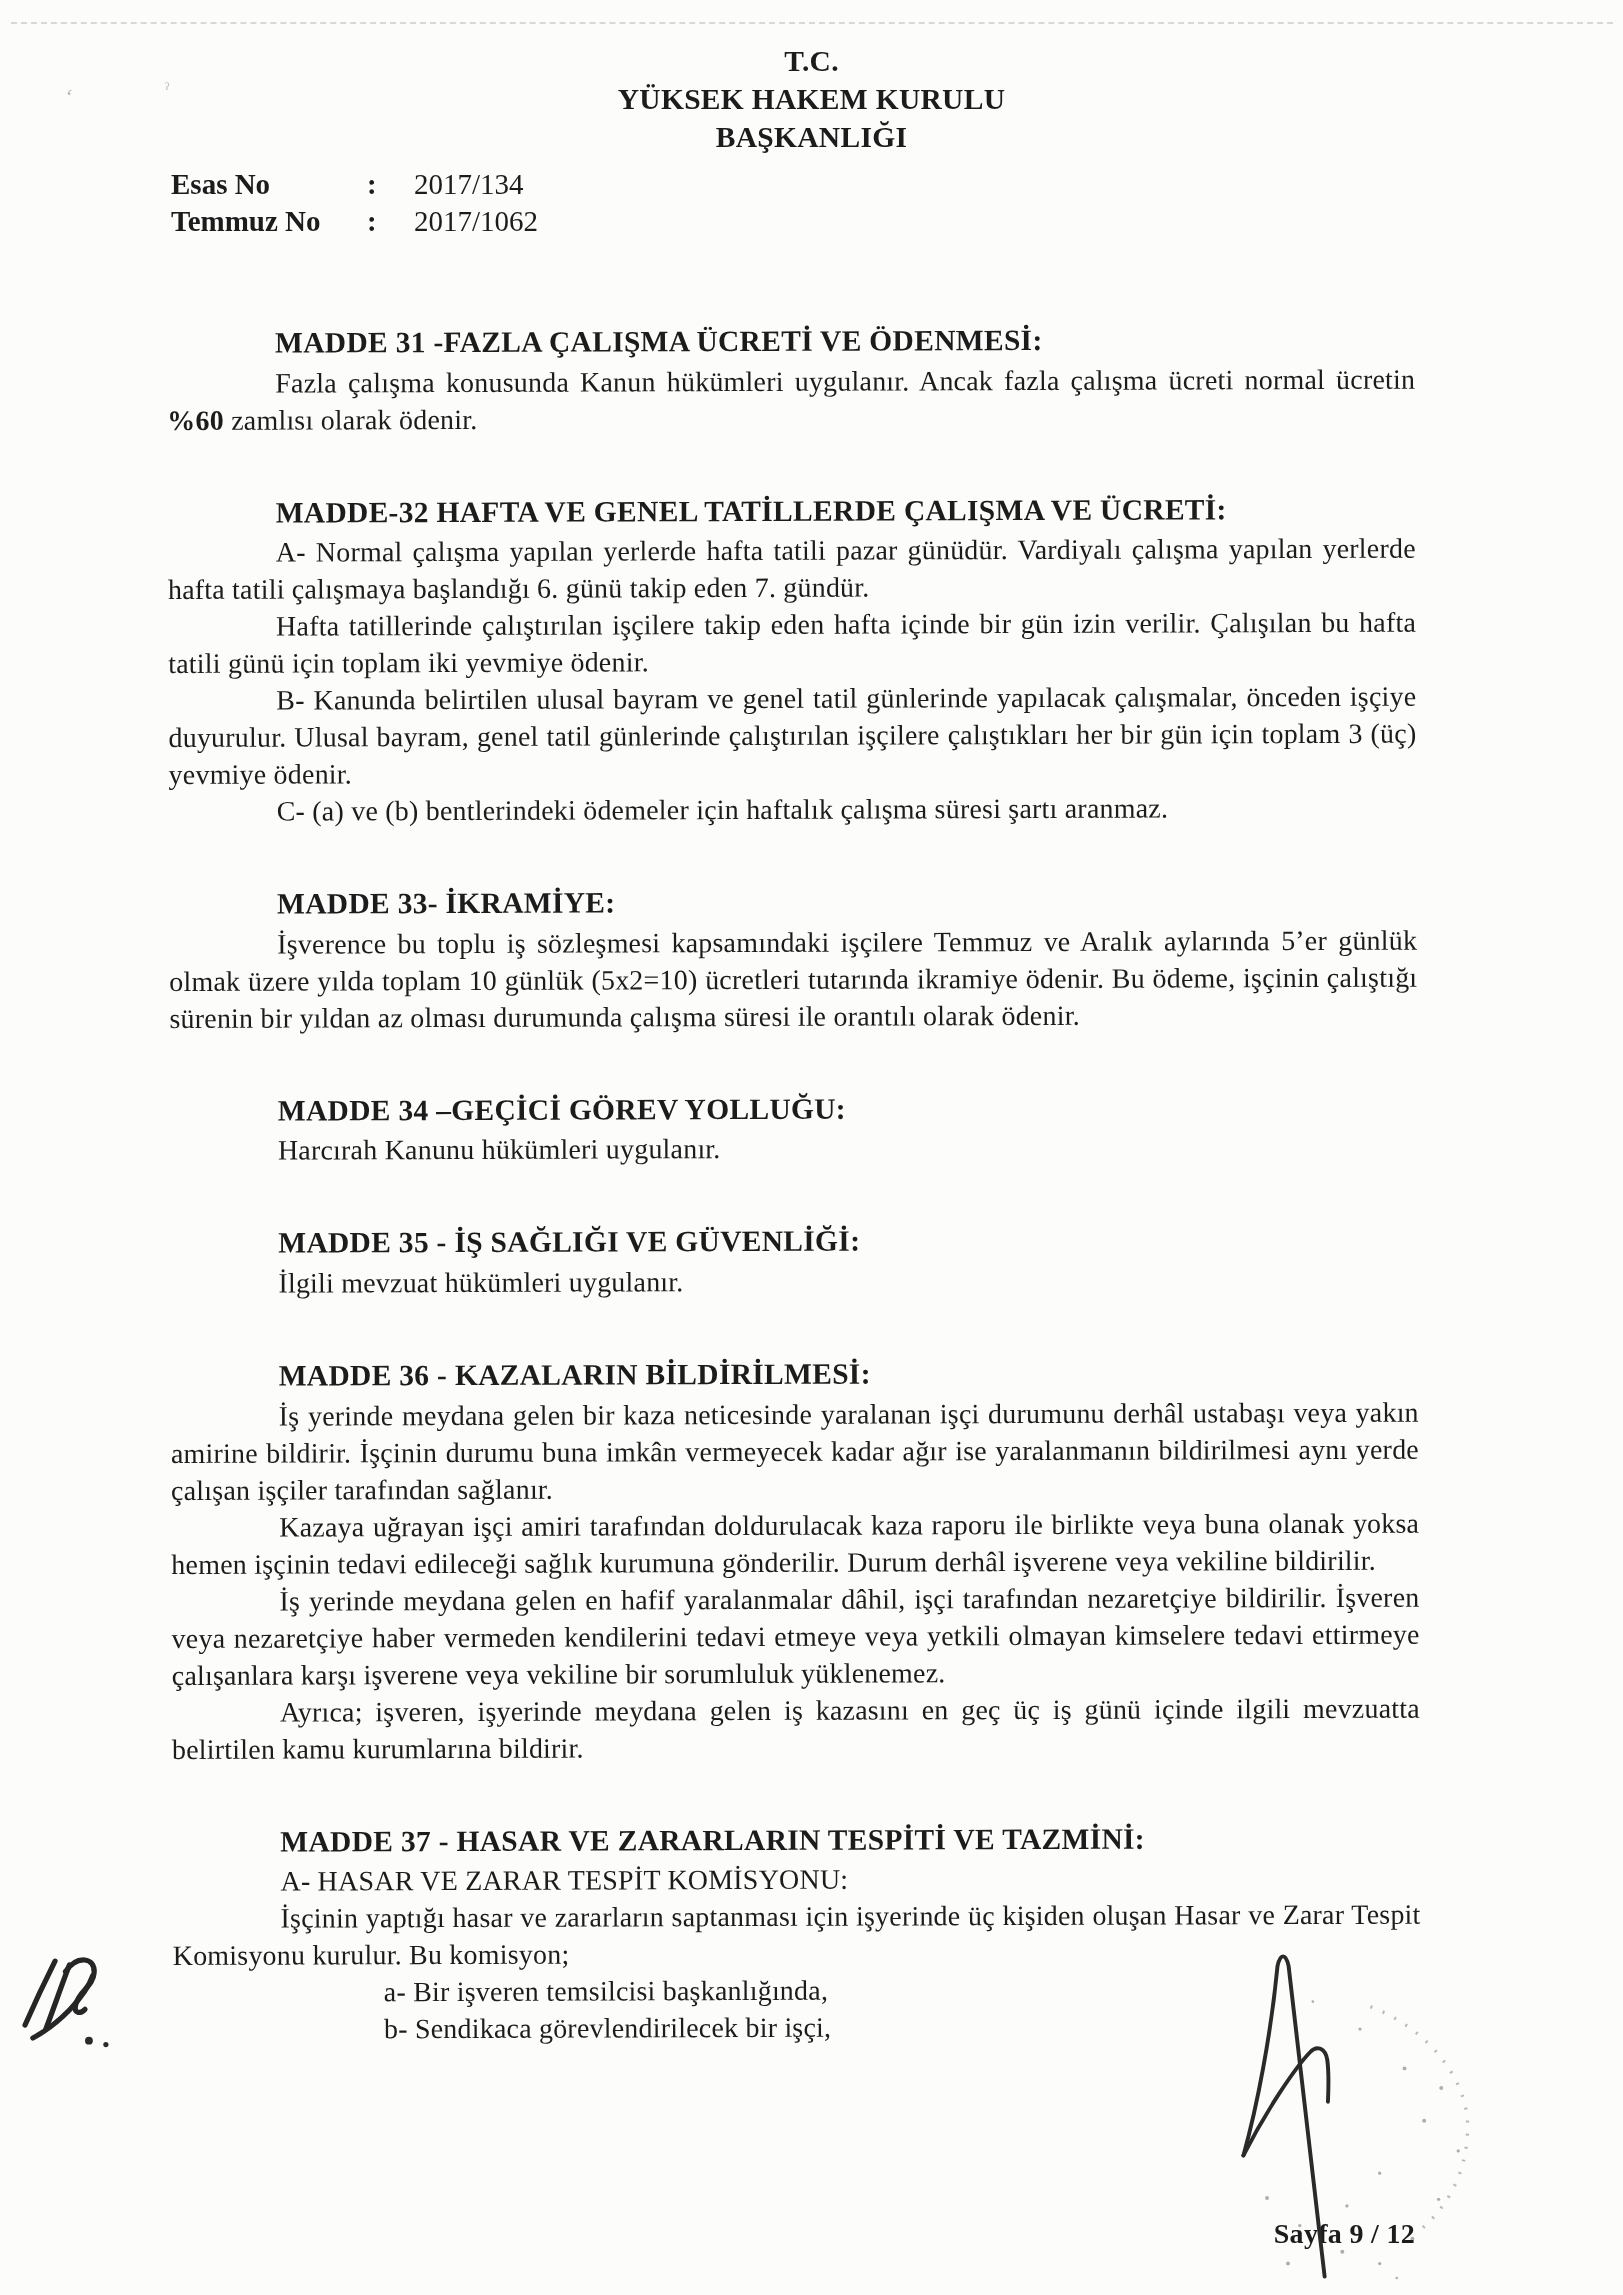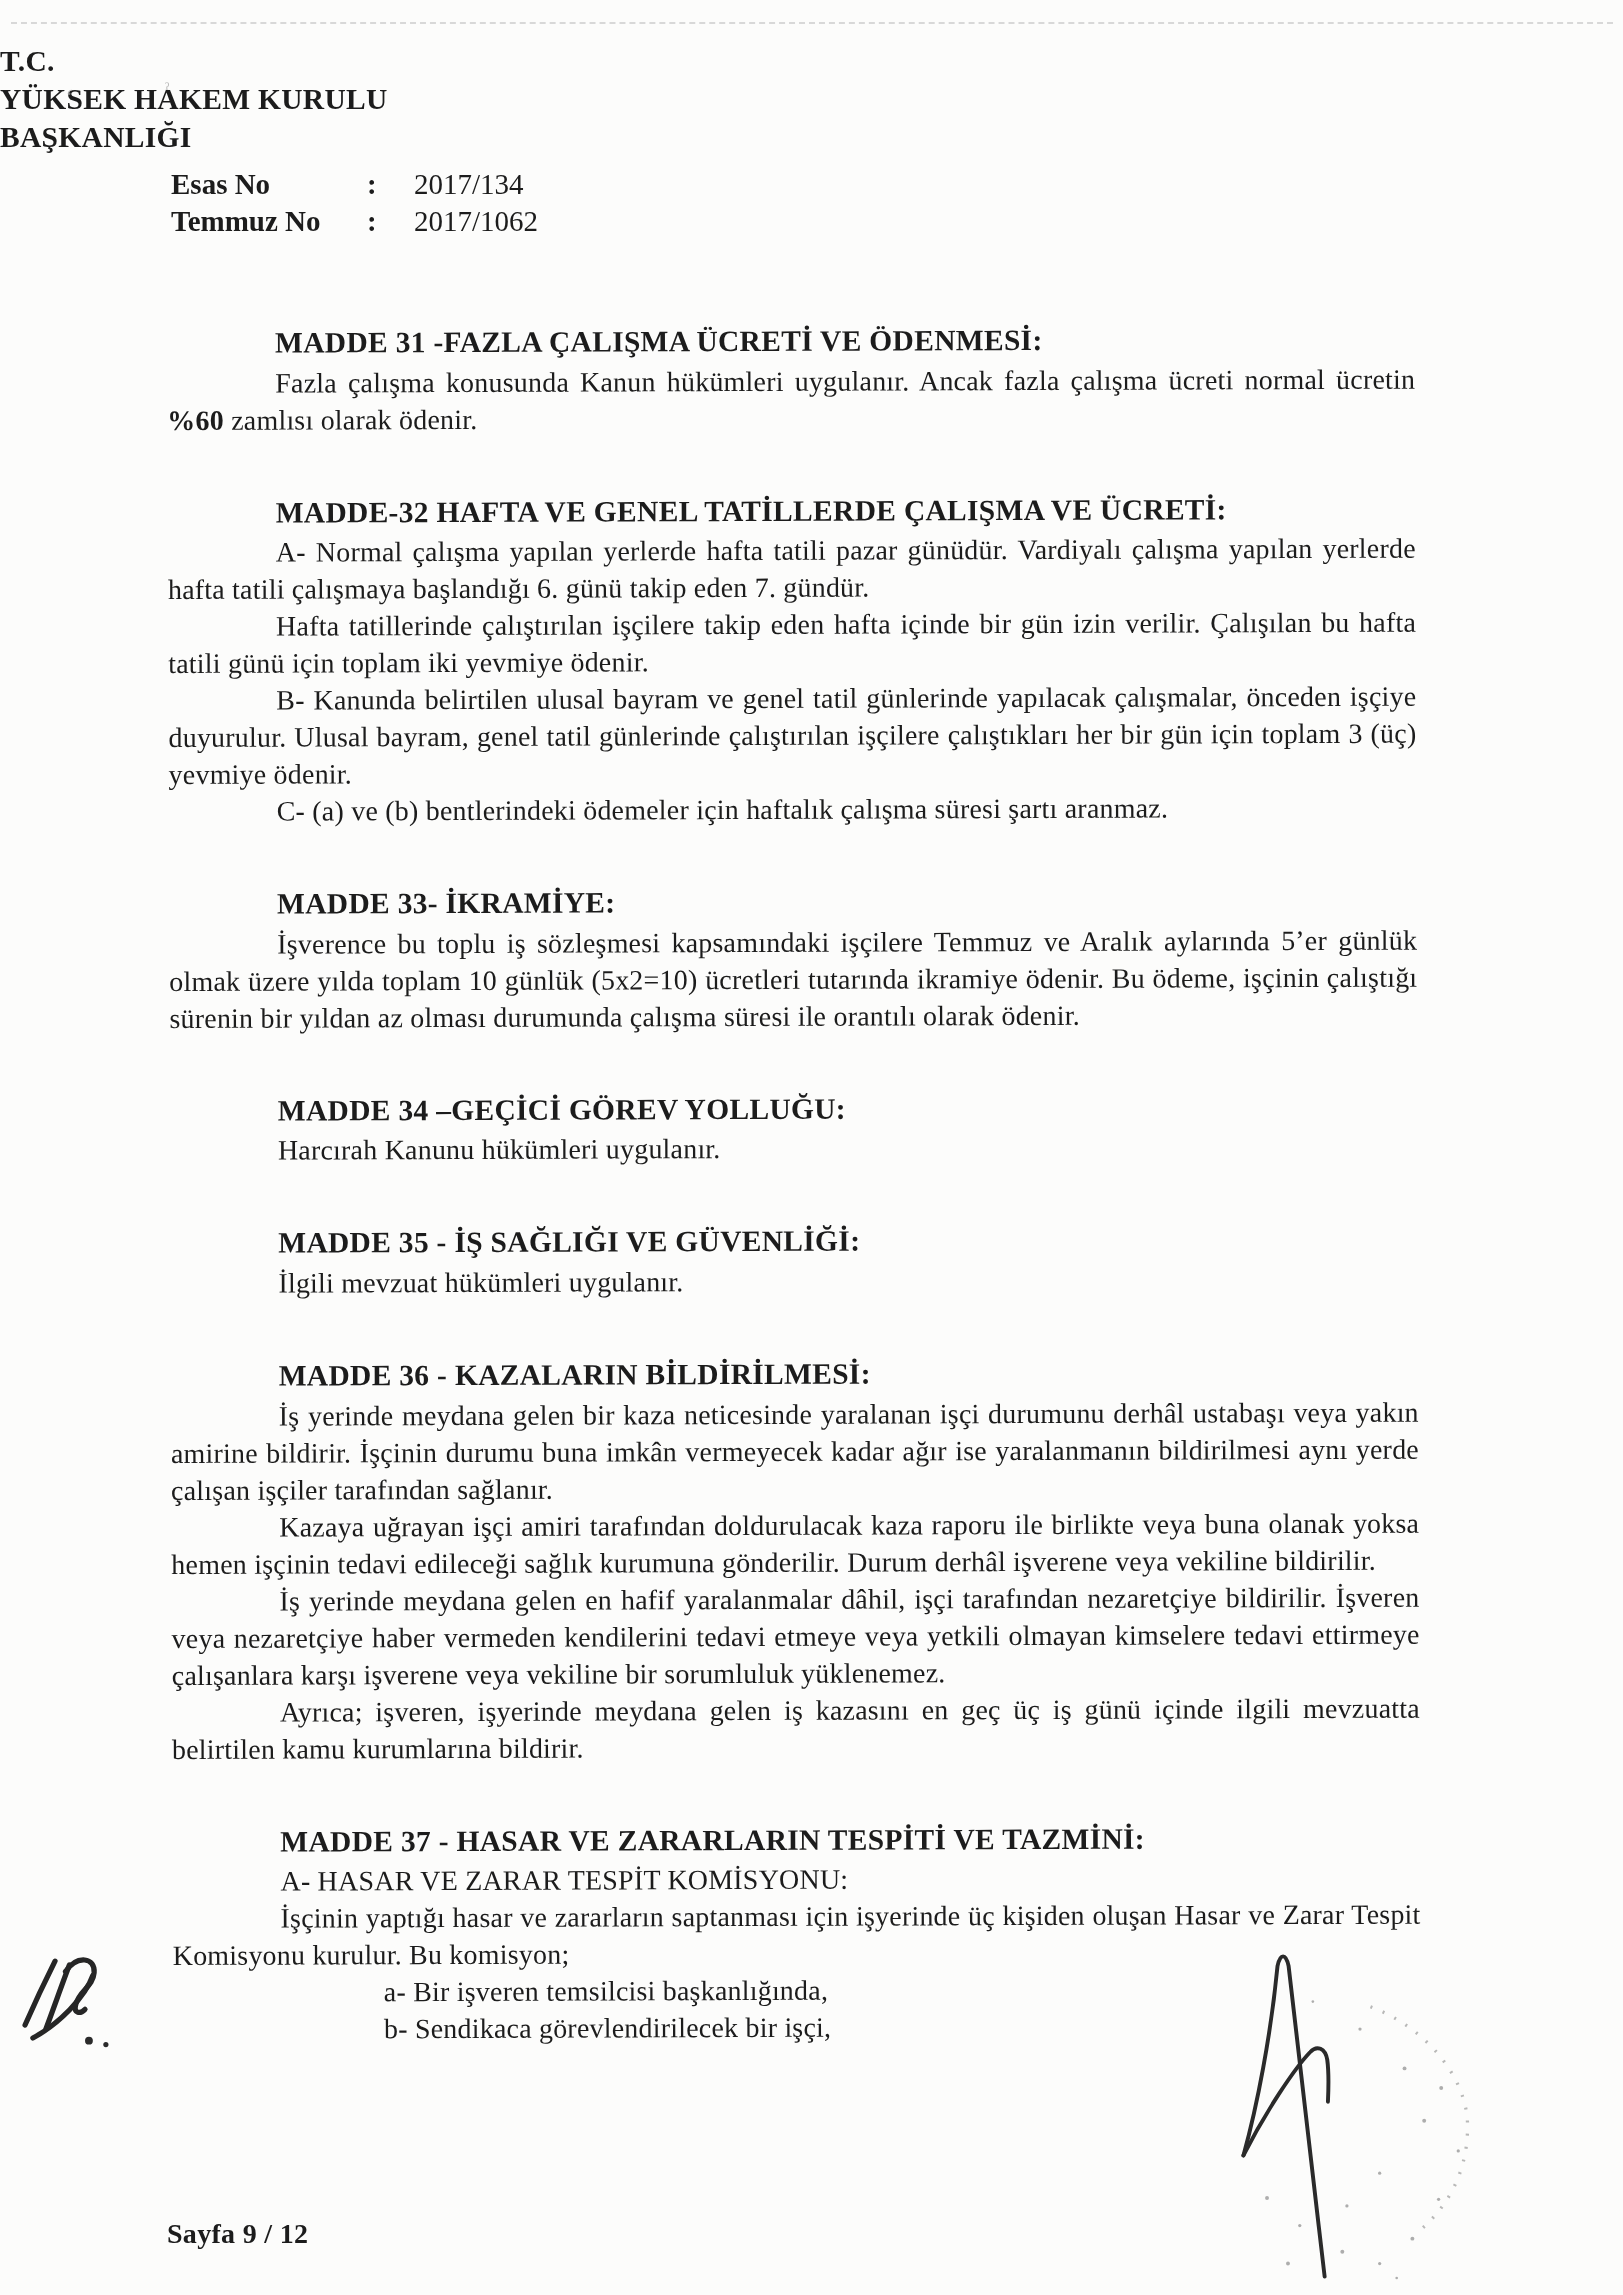--- a/index.html
+++ b/index.html
@@ -18,21 +18,21 @@
     top: 22px; left: 10.5px; right: 10.5px;
     border-top: 2.6px dashed #c6c6c6;
     opacity: .65;
   }
   .speck { position: absolute; color: #9a9a9a; font-size: 22px; opacity: .7; }
   .speck-a { left: 65px; top: 84px; transform: rotate(12deg); }
   .speck-b { left: 165px; top: 79px; font-size: 17px; }
 
   .doc-header {
     padding-top: 42px;
-    text-align: left;
+    text-align: center;
     font-weight: 700;
     font-size: 29.5px;
     line-height: 38px;
     letter-spacing: 0.3px;
   }
 
   .meta {
     margin: 10px 0 0 171px;
     font-size: 29px;
     line-height: 37px;
@@ -73,21 +73,21 @@
     margin-left: 211px;
     text-align: left;
   }
   .b { font-weight: 700; }
 
   .footer {
     position: absolute;
     top: 2218px;
     left: 167px;
     width: 1248px;
-    text-align: left;
+    text-align: right;
     font-size: 28px;
     font-weight: 700;
     letter-spacing: 0.3px;
   }
 
   .paraph-svg    { position: absolute; left: 13px;  top: 1952px; }
   .signature-svg { position: absolute; left: 1208px; top: 1923px; }
   svg { pointer-events: none; }
 </style>
 </head>

